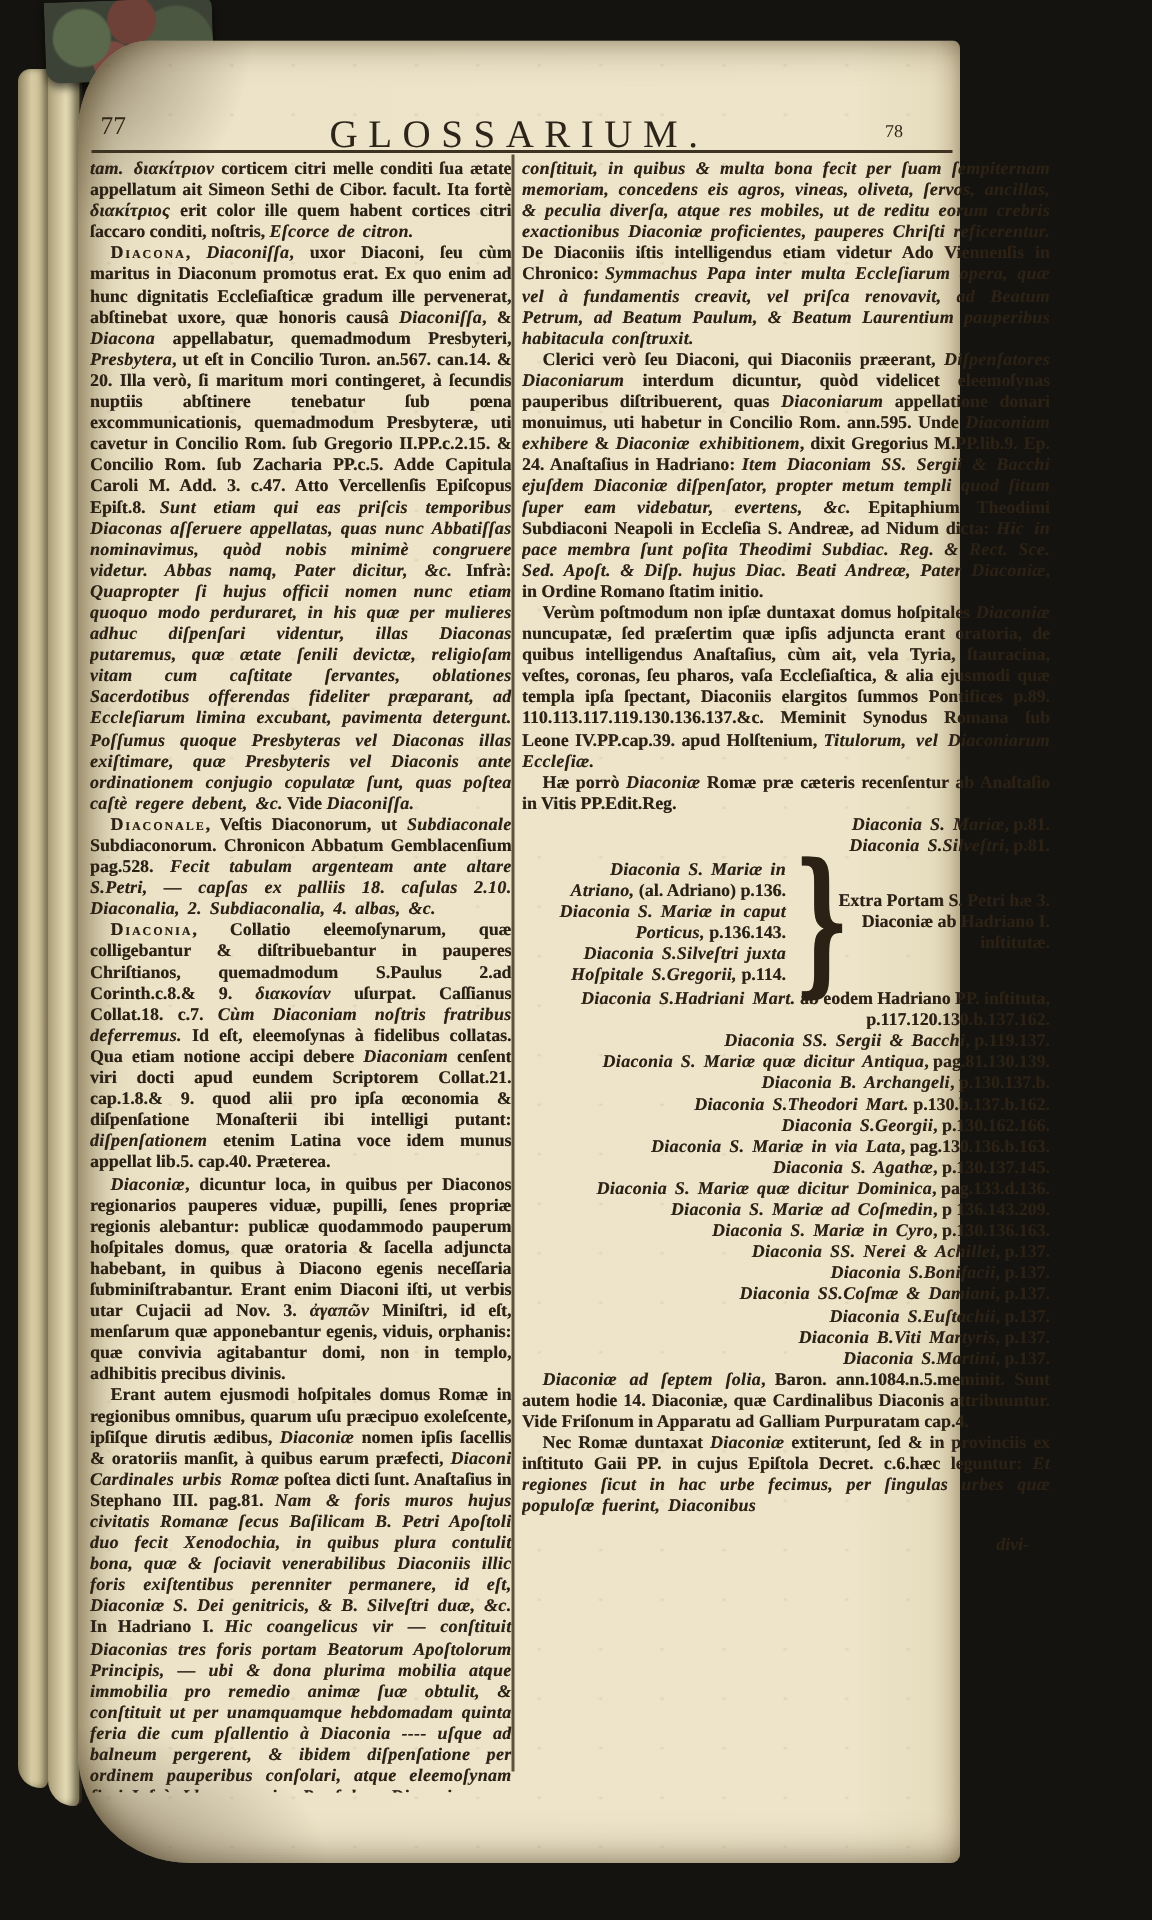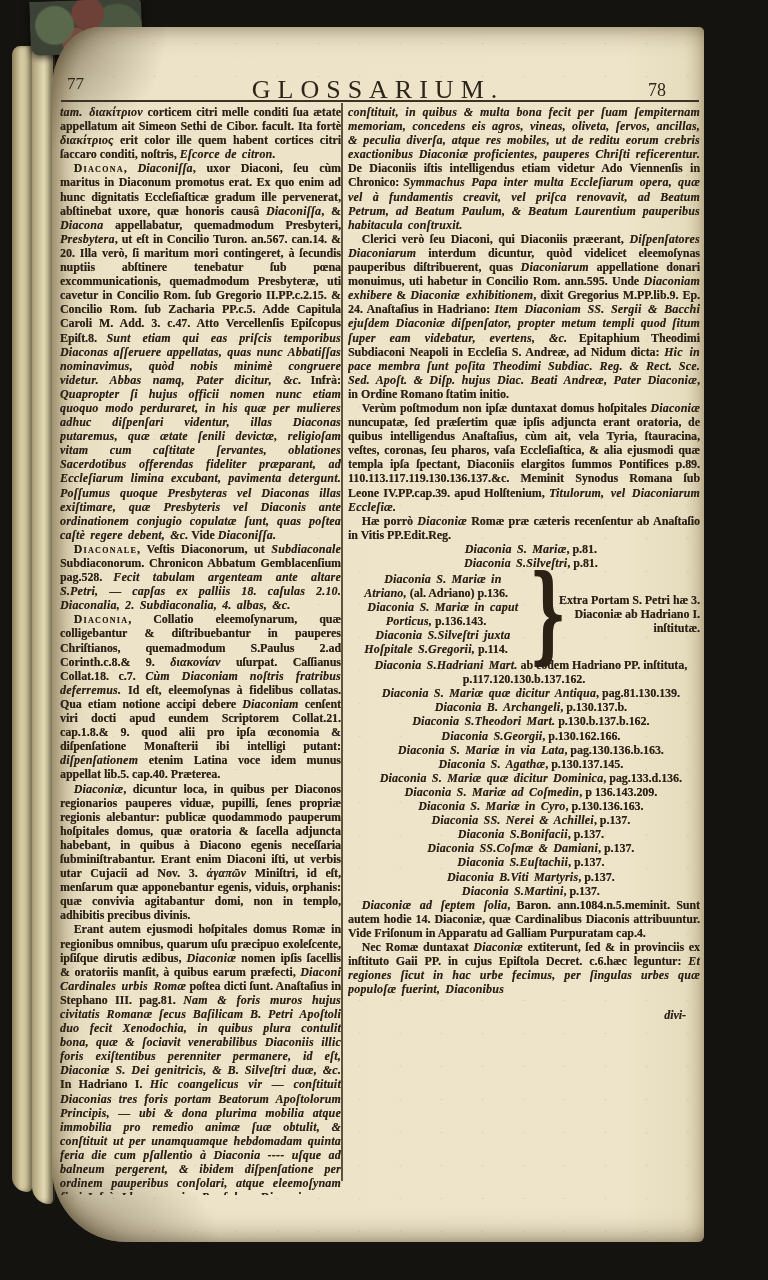--- a/index.html
+++ b/index.html
@@ -28,21 +28,21 @@
       radial-gradient(circle at 52% 25%, #6d4038 0 22%, transparent 24%),
       radial-gradient(circle at 78% 55%, #4b5741 0 26%, transparent 28%),
       radial-gradient(circle at 40% 75%, #7a4a40 0 16%, transparent 18%),
       #3c4236;
     border-radius:0 6px 24px 10px;
     transform:rotate(-2deg);
     box-shadow:0 3px 6px rgba(0,0,0,.6);
   }
   
   .page{
-    position:absolute;left:52px;top:27px;width:652px;height:1215px;
+    position:absolute;left:52px;top:27px;width:588px;height:1215px;
     background:
       radial-gradient(rgba(125,100,60,.10) 1px, transparent 1.4px),
       linear-gradient(90deg,#d9cda9 0%,#e8dfc2 4%,#ece3c8 10%,#ede4c9 88%,#e6dcbe 97%,#ddd1b0 100%);
     background-size:41px 33px,100% 100%;
     border-radius:48px 5px 6px 74px / 62px 5px 6px 74px;
     box-shadow:
       inset 16px 0 26px -12px rgba(70,54,28,.55),
       inset -10px 0 18px -12px rgba(92,75,45,.5),
       inset 0 -18px 30px -20px rgba(82,66,38,.65),
       inset 0 20px 28px -22px rgba(82,66,38,.55);
@@ -52,36 +52,36 @@
     background:
       radial-gradient(ellipse 170px 180px at 0% 0%, rgba(60,46,24,.5), transparent 68%),
       radial-gradient(ellipse 220px 130px at 2% 100%, rgba(60,46,24,.45), transparent 70%);
   }
   
   .pn-left{position:absolute;left:15px;top:47px;font-size:17px;color:#30271a;}
   .page-title{
     position:absolute;left:0;right:0;top:48px;text-align:center;
     font-size:26px;letter-spacing:7px;color:#2e251a;
   }
-  .pn-right{position:absolute;right:38px;top:53px;font-size:18px;color:#30271a;}
+  .pn-right{position:absolute;right:38px;top:53px;font-size:12px;color:#30271a;}
   .head-rule{position:absolute;left:9px;right:5px;top:73px;height:2px;background:#3d3323;}
   
   .col{
     position:absolute;top:78px;height:1090px;overflow:hidden;
     font-size:11.9px;line-height:14.1px;color:#2b2115;
     text-shadow:0.2px 0.2px 0.35px rgba(43,33,21,.55);
     font-weight:bold;
   }
   .col-left{left:8px;width:281px;}
   .col-right{left:296px;width:352px;}
   .col-divider{position:absolute;left:289px;top:76px;width:2px;height:1078px;background:rgba(56,45,28,.8);}
   
   .para{text-align:justify;margin:0;}
   .indent{text-indent:1.15em;}
-  .list-item{text-indent:1.15em;text-align:center;}
+  .list-item{text-indent:1.15em;text-align:right;}
   .rm{font-style:normal;}
   .it{font-style:italic;letter-spacing:.25px;word-spacing:2px;}
   .gk{font-style:italic;letter-spacing:.2px;}
   .sc{font-variant:small-caps;letter-spacing:1.3px;}
   .brace-group{display:flex;align-items:center;margin:1px 0;}
   .brace-items{width:176px;flex:none;}
   .brace-glyph{
     flex:none;width:24px;font-size:104px;line-height:86px;
     transform:scaleX(.55);transform-origin:center;color:#2b2115;
     font-family:"DejaVu Serif",serif;
@@ -123,20 +123,21 @@
       <div class="brace-group">
         <div class="brace-items">
           <div class="para list-item"><span class="it">Diaconia S. Mariæ in Atriano,</span><span class="rm"> (al. Adriano) p.136.</span></div>
           <div class="para list-item"><span class="it">Diaconia S. Mariæ in caput Porticus,</span><span class="rm"> p.136.143.</span></div>
           <div class="para list-item"><span class="it">Diaconia S.Silveſtri juxta Hoſpitale S.Gregorii,</span><span class="rm"> p.114.</span></div>
         </div>
         <div class="brace-glyph">}</div>
         <div class="brace-note">Extra Portam S. Petri hæ 3. Diaconiæ ab Hadriano I. inſtitutæ.</div>
       </div>
       <div class="para list-item"><span class="it">Diaconia S.Hadriani Mart.</span><span class="rm"> ab eodem Hadriano PP. inſtituta, p.117.120.130.b.137.162.</span></div>
+      <div class="para list-item"><span class="it">Diaconia SS. Sergii &amp; Bacchi</span><span class="rm">, p.119.137.</span></div>
       <div class="para list-item"><span class="it">Diaconia S. Mariæ quæ dicitur Antiqua</span><span class="rm">, pag.81.130.139.</span></div>
       <div class="para list-item"><span class="it">Diaconia B. Archangeli</span><span class="rm">, p.130.137.b.</span></div>
       <div class="para list-item"><span class="it">Diaconia S.Theodori Mart.</span><span class="rm"> p.130.b.137.b.162.</span></div>
       <div class="para list-item"><span class="it">Diaconia S.Georgii</span><span class="rm">, p.130.162.166.</span></div>
       <div class="para list-item"><span class="it">Diaconia S. Mariæ in via Lata</span><span class="rm">, pag.130.136.b.163.</span></div>
       <div class="para list-item"><span class="it">Diaconia S. Agathæ</span><span class="rm">, p.130.137.145.</span></div>
       <div class="para list-item"><span class="it">Diaconia S. Mariæ quæ dicitur Dominica</span><span class="rm">, pag.133.d.136.</span></div>
       <div class="para list-item"><span class="it">Diaconia S. Mariæ ad Coſmedin</span><span class="rm">, p 136.143.209.</span></div>
       <div class="para list-item"><span class="it">Diaconia S. Mariæ in Cyro</span><span class="rm">, p.130.136.163.</span></div>
       <div class="para list-item"><span class="it">Diaconia SS. Nerei &amp; Achillei</span><span class="rm">, p.137.</span></div>

